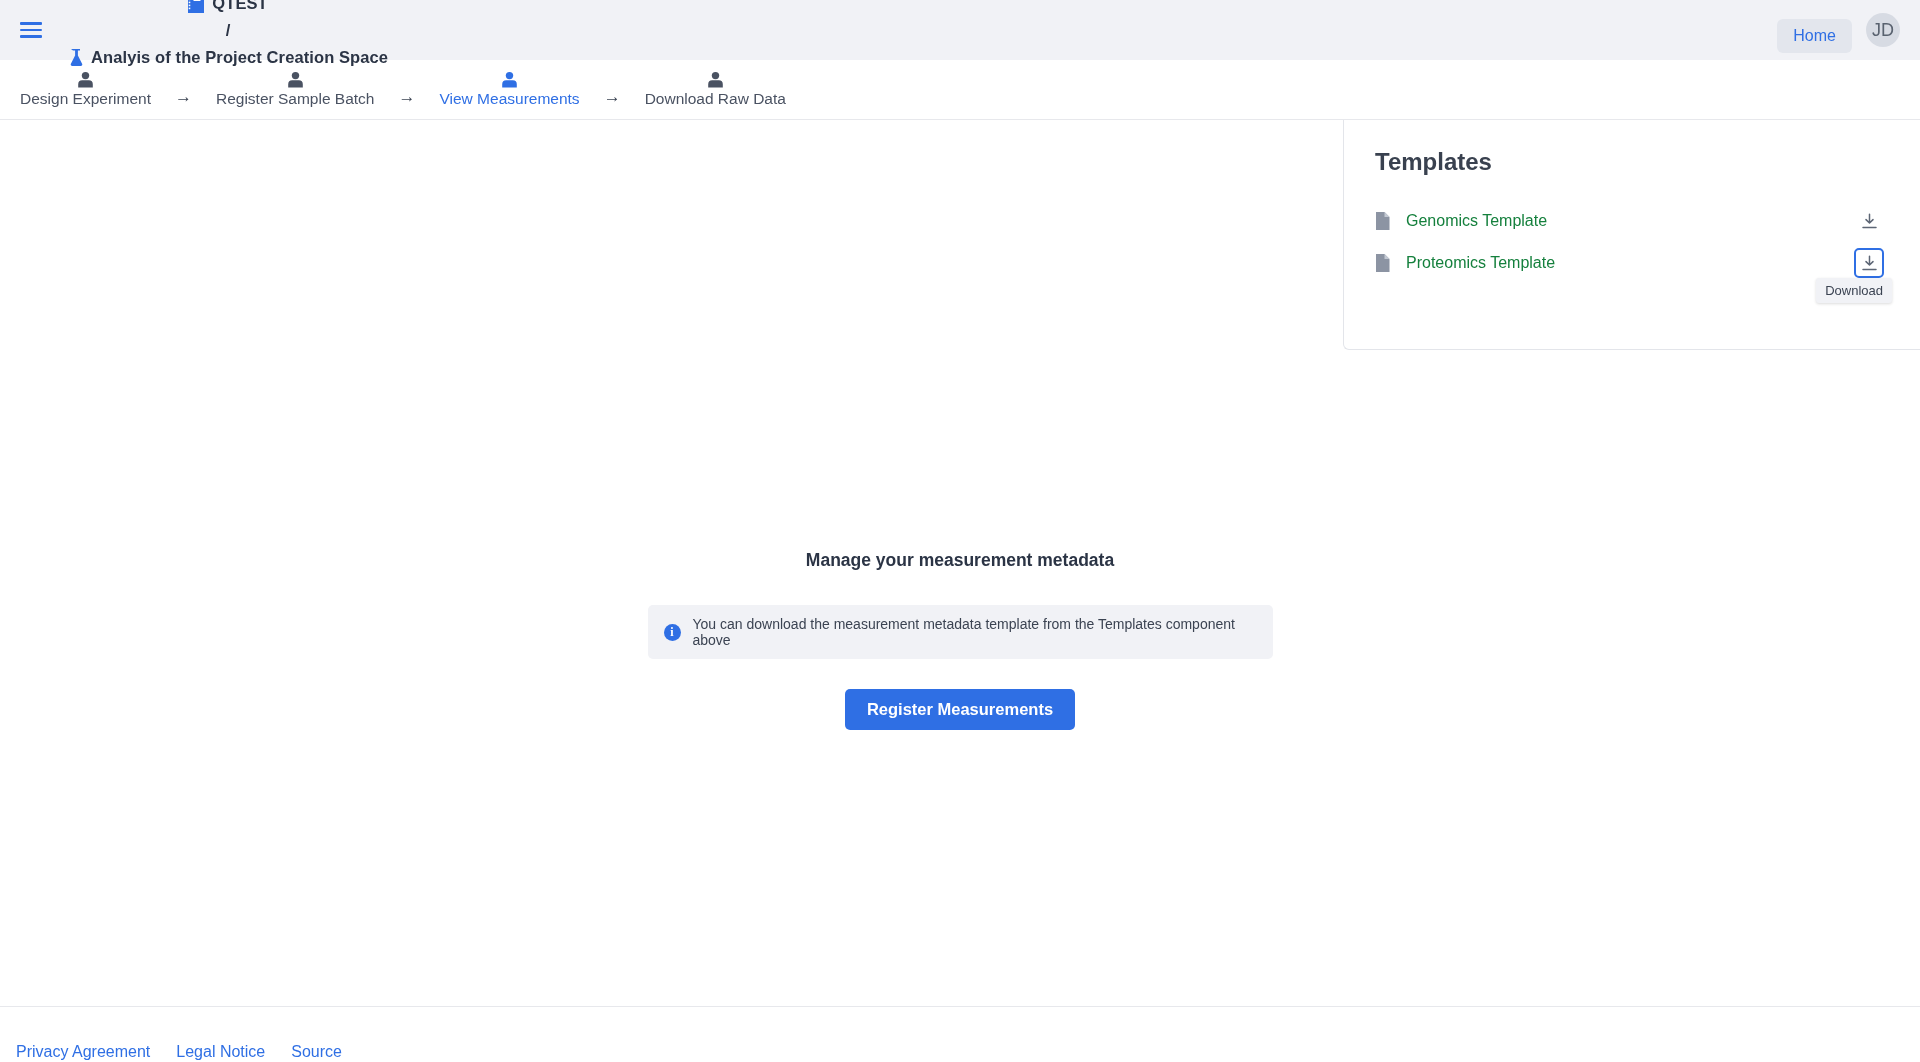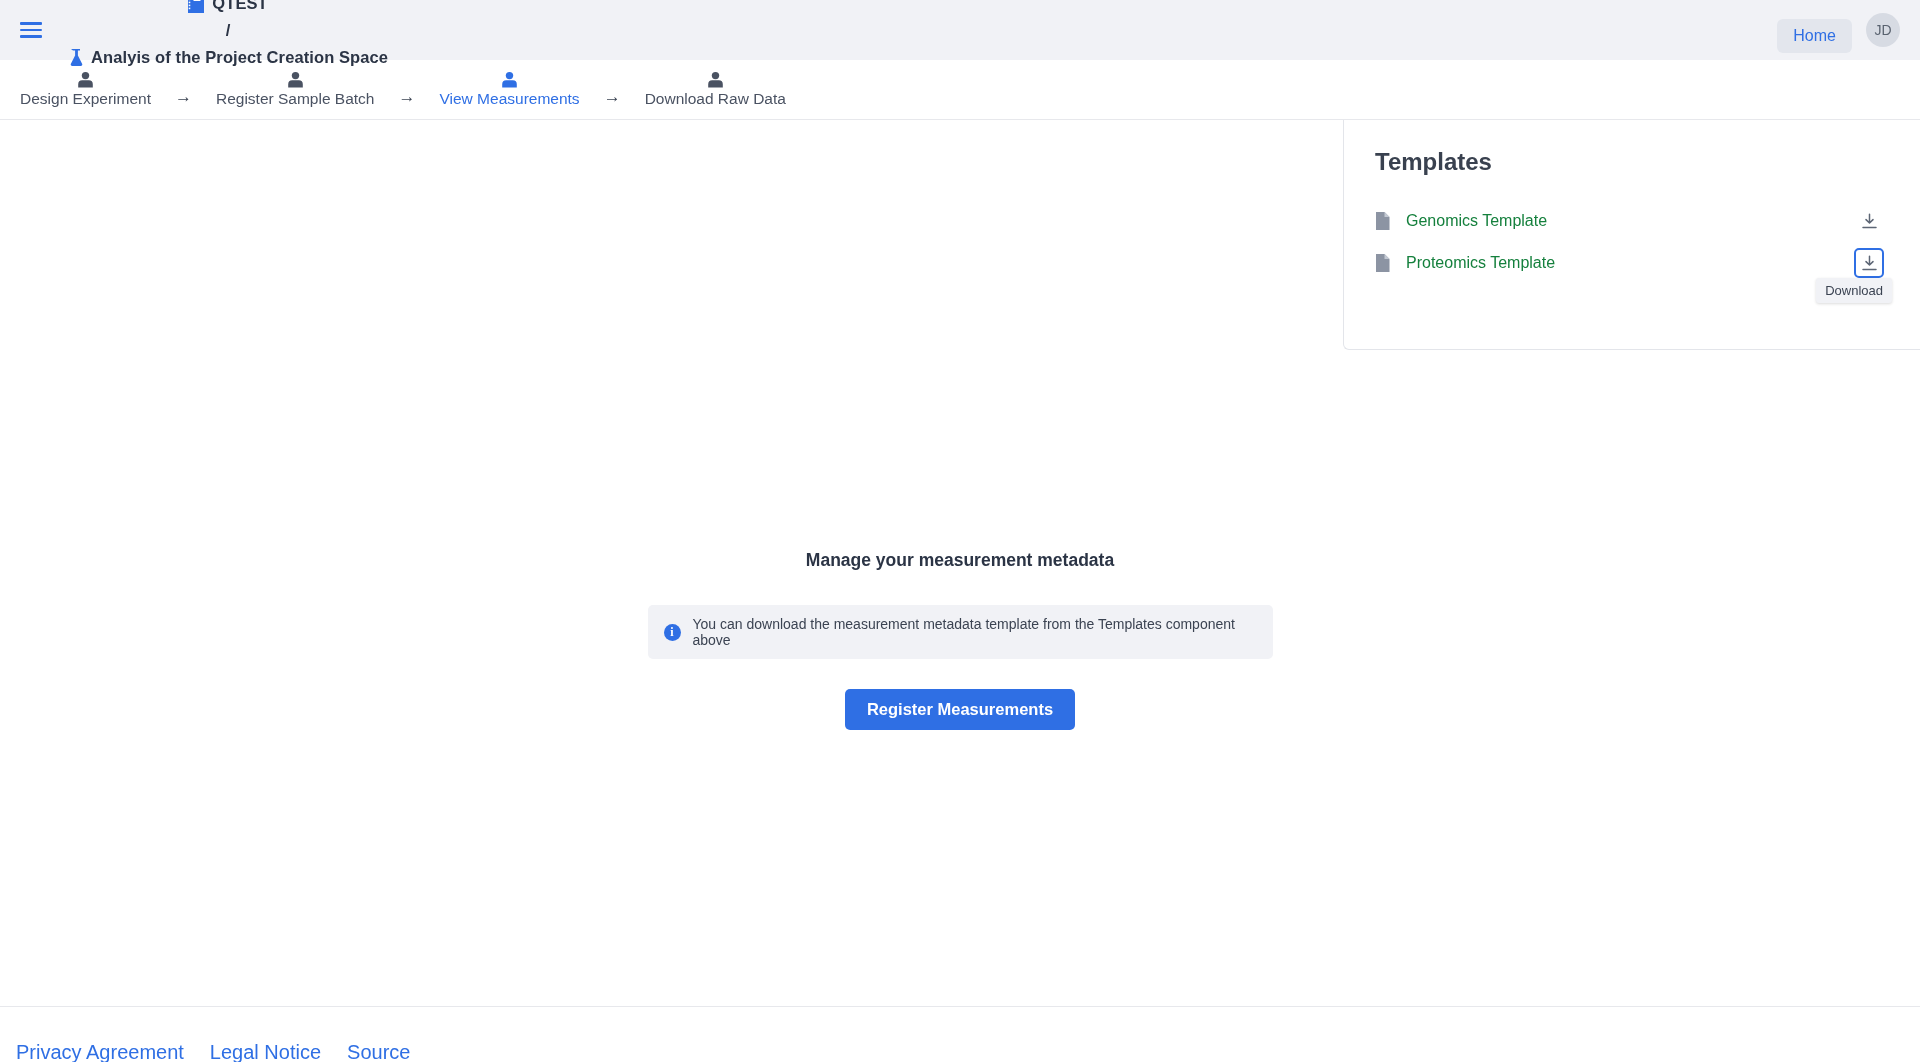--- a/index.html
+++ b/index.html
@@ -55,21 +55,21 @@
     font-family: "Liberation Sans", sans-serif;
     padding: 8px 16px;
     cursor: pointer;
     margin-top: 12px;
   }
   .avatar {
     width: 34px; height: 34px; border-radius: 50%;
     background: #d7dbe3;
     color: #59626f;
     display: flex; align-items: center; justify-content: center;
-    font-size: 14px;
+    font-size: 18px;
     cursor: pointer;
   }
 
   
   .stepper-bar {
     height: 60px;
     background: #ffffff;
     border-bottom: 1px solid #e7e8ec;
     display: flex;
     align-items: center;
@@ -220,21 +220,21 @@
   .footer {
     height: 47px;
     border-top: 1px solid #e7e8ec;
     display: flex;
     align-items: center;
     gap: 26px;
     padding-left: 16px;
     background: #ffffff;
   }
   .footer a {
-    font-size: 20px;
+    font-size: 16px;
     color: #2f6fe4;
     text-decoration: none;
     cursor: pointer;
     margin-top: 44px;
   }
 </style>
 </head>
 <body>
 
 <div class="app-header">

